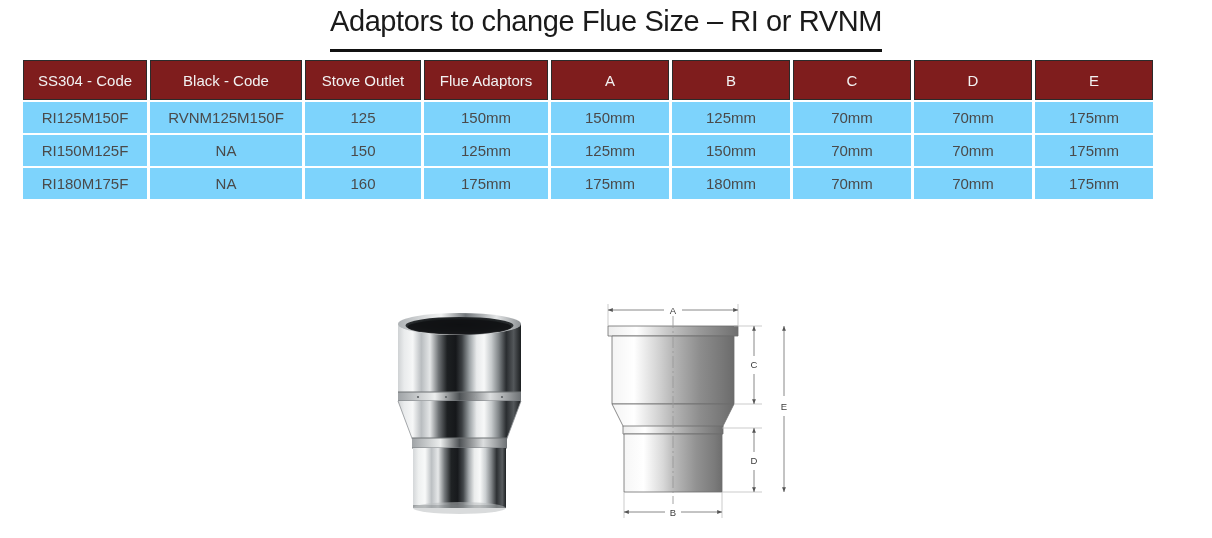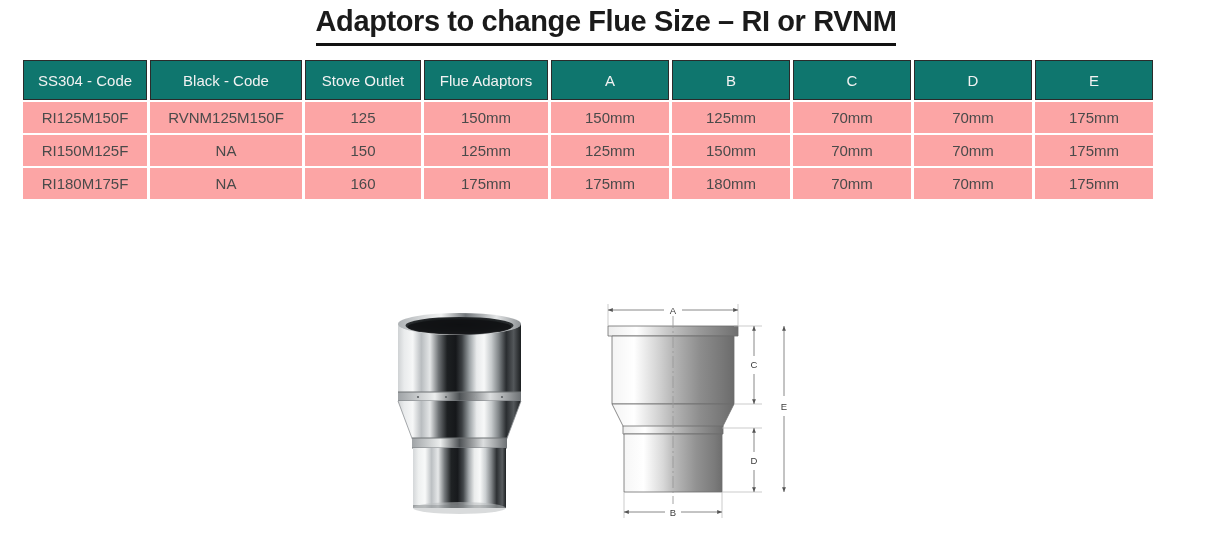--- a/index.html
+++ b/index.html
@@ -7,40 +7,40 @@
     width:1212px;height:538px;background:#ffffff;
     font-family:"Liberation Sans", sans-serif;
     overflow:hidden;position:relative;
   }
   
   #title-wrap{
     position:absolute;left:0;top:4px;width:1212px;text-align:center;
   }
   #page-title{
     display:inline-block;
-    font-size:29px;font-weight:700;color:#1a1a1a;
+    font-size:29px;font-weight:400;color:#1a1a1a;
     letter-spacing:-0.4px;
     border-bottom:3px solid #111;
-    padding-bottom:5px;line-height:34px;
+    padding-bottom:11px;line-height:34px;
     white-space:nowrap;
   }
   
   #spec-table{
     position:absolute;left:20px;top:58px;width:1132px;
     border-collapse:separate;border-spacing:3px 2px;
     table-layout:fixed;
   }
   #spec-table th{
-    background:#0f766e;color:#f2f2f2;
+    background:#7f1d1d;color:#f2f2f2;
     font-size:15px;font-weight:400;
     height:38px;padding:0;text-align:center;vertical-align:middle;
     border:1px solid #2b2b2b;
   }
   #spec-table td{
-    background:#fca5a5;color:#4a4a4a;
+    background:#7dd3fc;color:#4a4a4a;
     font-size:15px;font-weight:400;
     height:31px;padding:0;text-align:center;vertical-align:middle;
     border:none;
   }
   .col-ss{width:124px;}
   .col-black{width:152px;}
   .col-stove{width:116px;}
   .col-flue{width:124px;}
   .col-abcde{width:118px;}
 

